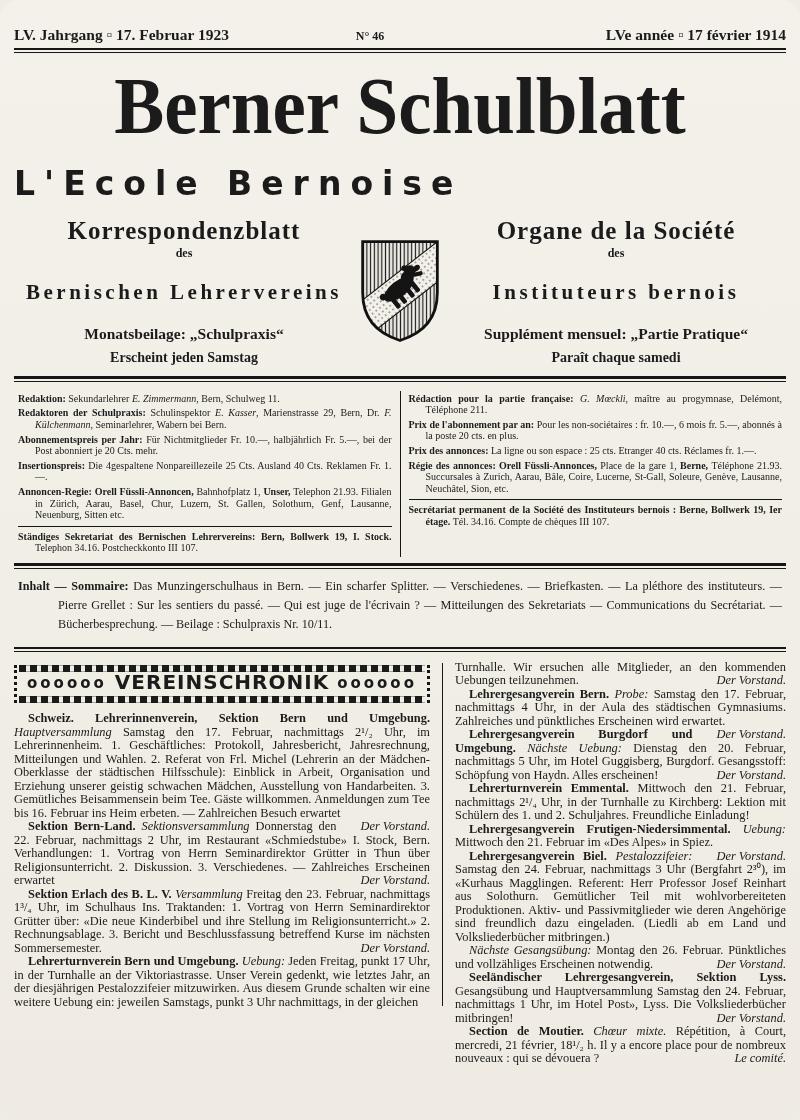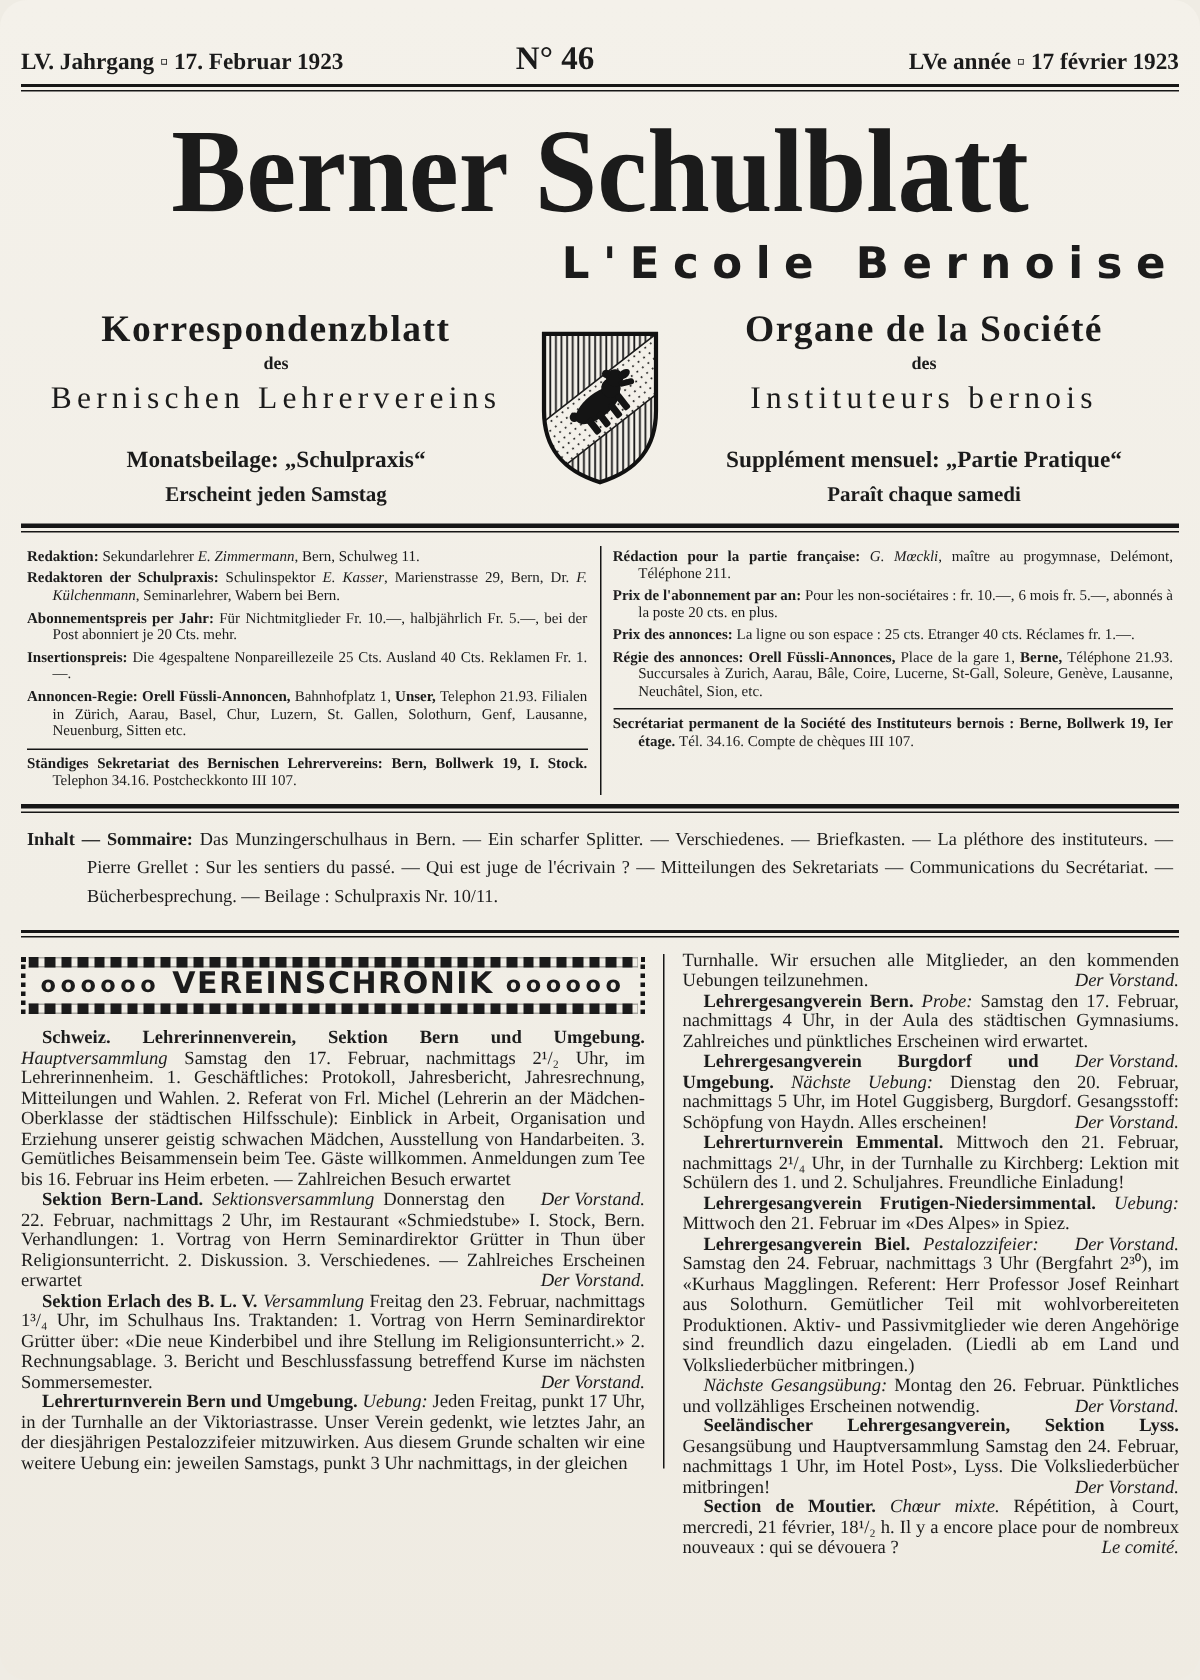--- a/index.html
+++ b/index.html
@@ -13,43 +13,43 @@
   .page{
     width:800px;height:1120px;
     background:linear-gradient(180deg,#f4f1ea 0%,#f1eee6 55%,#efebe2 100%);
     box-sizing:border-box;
     padding:26px 14px 0 14px;
     border-radius:18px;
   }
   
   .dateline{display:flex;align-items:baseline;font-weight:bold;font-size:15.5px;}
   .dateline .dl{flex:1;text-align:left;}
-  .dateline .dc{flex:0 0 auto;text-align:center;font-size:22px;padding:0 60px 0 0;}
+  .dateline .dc{flex:0 0 auto;text-align:center;font-size:12px;padding:0 60px 0 0;}
   .dateline .dr{flex:1;text-align:right;}
   .rule2{height:2px;border-top:2px solid #161616;border-bottom:1px solid #161616;margin-top:4px;}
   .rule2.heavy{border-top-width:3px;}
   
   .title-de{
     text-align:center;font-weight:bold;
     font-family:"Liberation Serif",serif;
     font-size:75px;line-height:1.02;
     margin:16px 0 0 0;letter-spacing:0px;
     transform:scaleY(1.06);
   }
   .title-fr{
-    text-align:right;font-weight:bold;
+    text-align:left;font-weight:bold;
     font-family:"DejaVu Sans",sans-serif;
-    font-size:29px;margin:4px 0 0 0;letter-spacing:9px;
+    font-size:33px;margin:18px 0 0 0;letter-spacing:9px;
   }
   
   .subhead{display:flex;align-items:center;margin-top:14px;}
   .sh-col{flex:1;text-align:center;}
   .sh-l1{font-size:25px;font-weight:bold;letter-spacing:1px;}
   .sh-l2{font-size:12px;font-weight:bold;margin-top:1px;}
-  .sh-l3{font-size:21px;font-weight:normal;letter-spacing:3.5px;margin-top:3px;}
+  .sh-l3{font-size:21px;font-weight:bold;letter-spacing:3.5px;margin-top:19px;}
   .sh-l4{font-size:15.5px;font-weight:bold;margin-top:20px;}
   .sh-l5{font-size:14px;font-weight:bold;margin-top:7px;}
   .emblem{flex:0 0 92px;display:flex;justify-content:center;}
   
   .info-wrap{display:flex;margin-top:5px;padding:4px 0 2px 0;}
   .info-col{flex:1;padding:2px 4px 0 4px;}
   .info-divider{flex:0 0 1px;background:#161616;margin:0 4px;}
   .info-col p{
     margin:0 0 3.5px 0;font-size:10px;line-height:11.4px;
     text-align:justify;padding-left:17px;text-indent:-17px;
@@ -90,21 +90,21 @@
   .spacer6{height:6px;}
 </style>
 </head>
 <body>
 
 <div class="page">
 
   <div class="dateline">
     <span class="dl">LV. Jahrgang ▫ 17. Februar 1923</span>
     <span class="dc">N° 46</span>
-    <span class="dr">LVe année ▫ 17 février 1923</span>
+    <span class="dr">LVe année ▫ 17 février 1914</span>
   </div>
   <div class="rule2"></div>
 
   <div class="title-de">Berner Schulblatt</div>
   <div class="title-fr">L'Ecole Bernoise</div>
 
   <div class="subhead">
     <div class="sh-col">
       <div class="sh-l1">Korrespondenzblatt</div>
       <div class="sh-l2">des</div>

